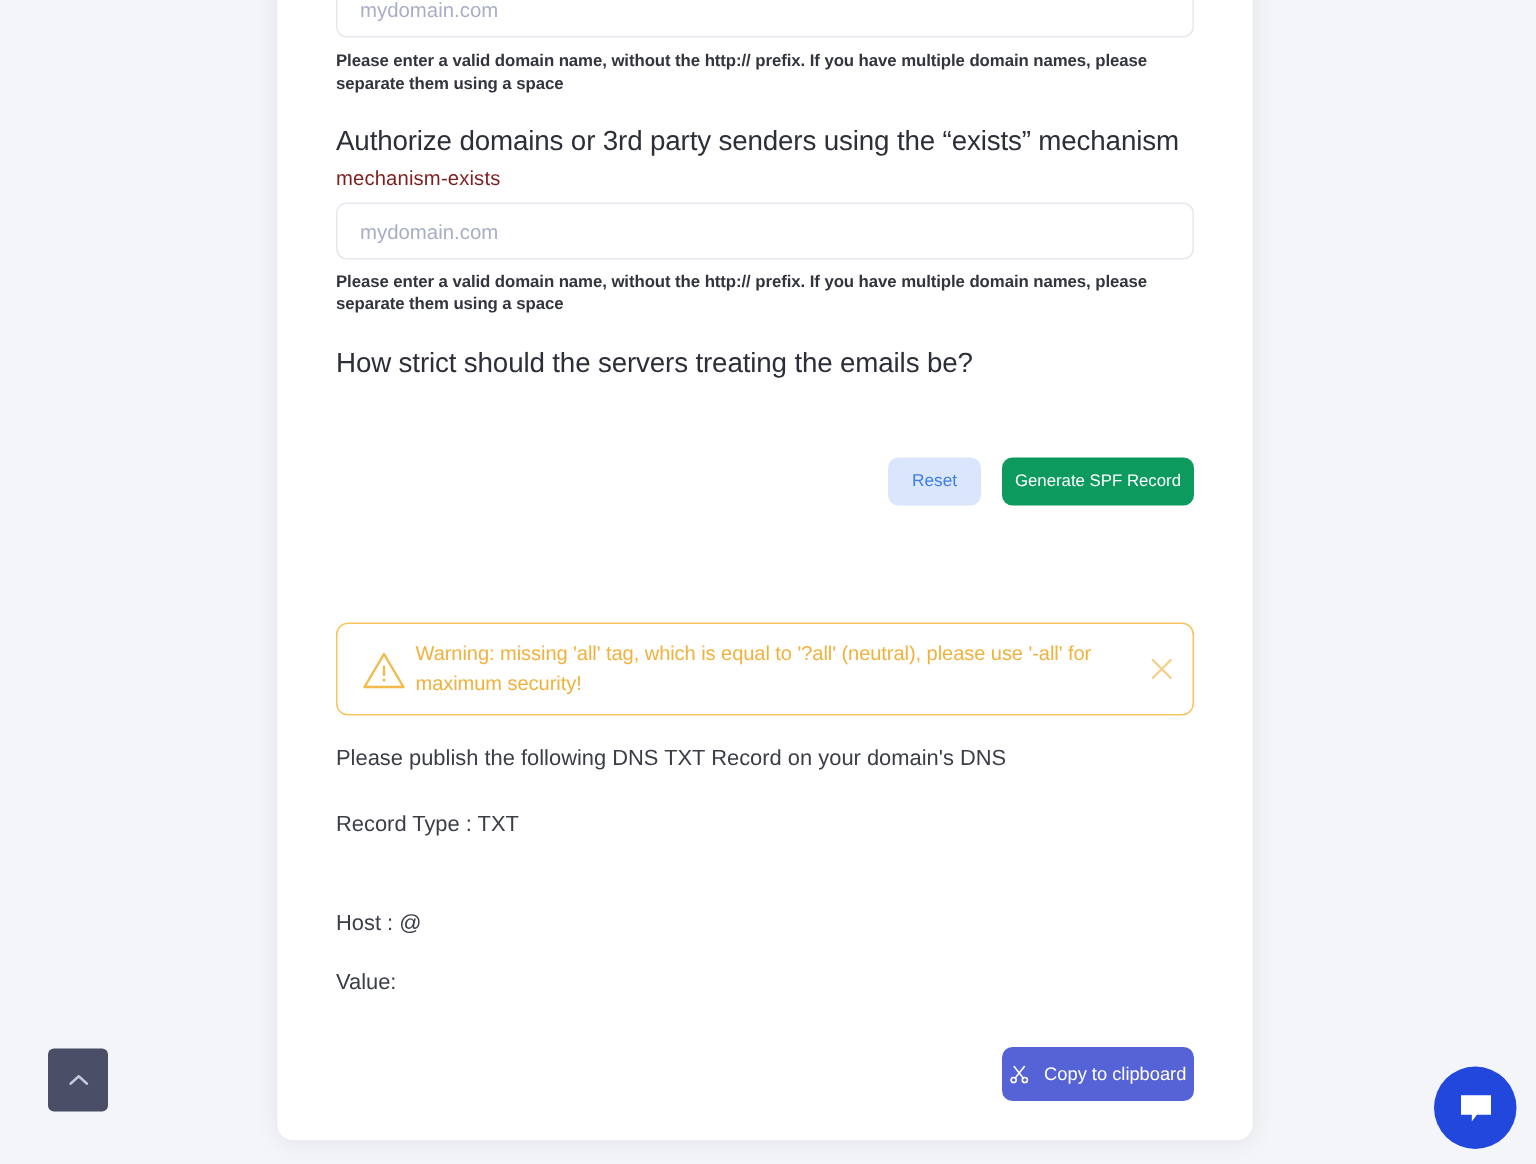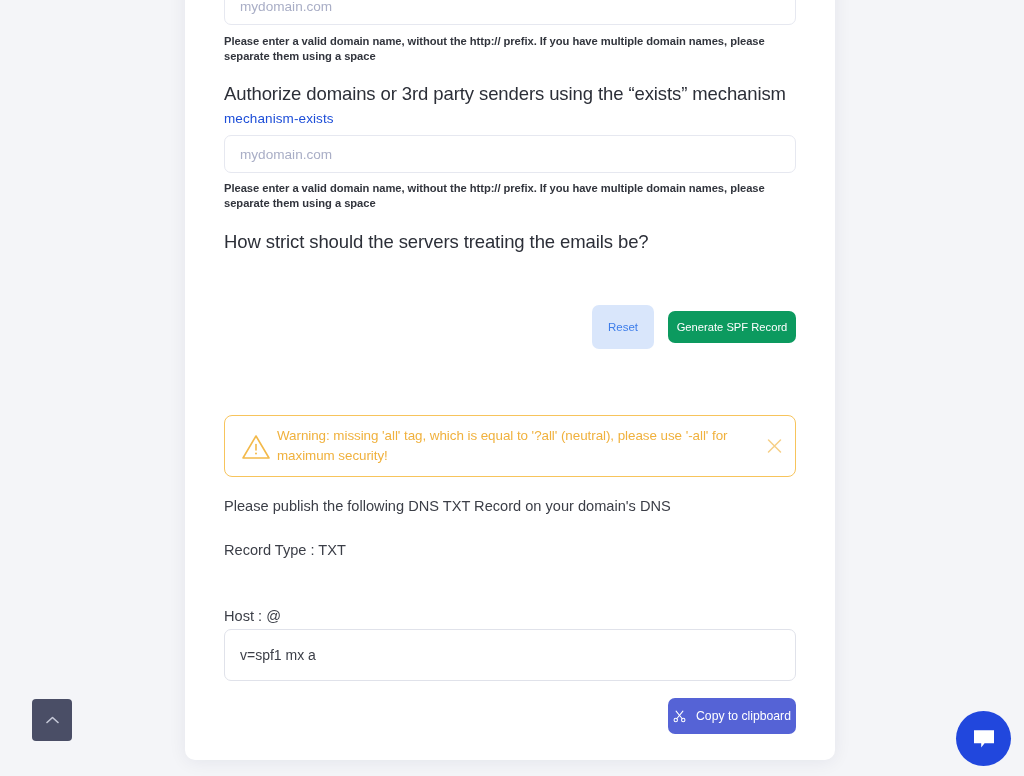--- a/index.html
+++ b/index.html
@@ -34,21 +34,21 @@
     position: absolute;
     left: 39px;
     top: 0;
     width: 572px;
     height: 100%;
   }
 
   
   .field-label {
     font-size: 13.5px;
-    color: #1d4ed8;
+    color: #7f1d1d;
     letter-spacing: .1px;
     line-height: 18px;
   }
 
   .section-title {
     font-size: 18.5px;
     color: #2c2f38;
     font-weight: 400;
     line-height: 26px;
     letter-spacing: -.1px;
@@ -120,21 +120,21 @@
     border: none;
     border-radius: 7px;
     font-family: "Liberation Sans", sans-serif;
     cursor: pointer;
     display: inline-flex;
     align-items: center;
     justify-content: center;
   }
   .btn-reset {
     width: 62px;
-    height: 44px;
+    height: 32px;
     background: #d9e6fb;
     color: #3d7dea;
     font-size: 11.5px;
   }
   .btn-generate {
     width: 128px;
     height: 32px;
     background: #0c9a5f;
     color: #ffffff;
     font-size: 11.2px;
@@ -269,23 +269,20 @@
     </div>
 
     <div class="body-text abs" style="top:535px;left:0;width:572px;">Please publish the following DNS TXT Record on your domain's DNS</div>
 
     <div class="body-text abs" style="top:579px;left:0;">Record Type : TXT</div>
 
     <div class="body-text abs" style="top:645px;left:0;">Host : @</div>
 
     <div class="body-text abs" style="top:643px;left:0;margin-top:41px;">Value:</div>
 
-    <div id="value-box" class="abs" style="top:669px;left:0;">
-      <span id="value-text">v=spf1 mx a</span>
-    </div>
 
     <div class="btn-row abs" style="top:738px;left:0;width:572px;">
       <button class="btn btn-copy">
         <span style="line-height:0;">
           <svg width="13" height="13" viewBox="0 0 16 16" fill="none">
             <circle cx="3.4" cy="12.3" r="2.1" stroke="#ffffff" stroke-width="1.3"></circle>
             <circle cx="12.6" cy="12.3" r="2.1" stroke="#ffffff" stroke-width="1.3"></circle>
             <path d="M4.6 10.8L12.2 1.3" stroke="#ffffff" stroke-width="1.3" stroke-linecap="round"></path>
             <path d="M11.4 10.8L3.8 1.3" stroke="#ffffff" stroke-width="1.3" stroke-linecap="round"></path>
           </svg>

